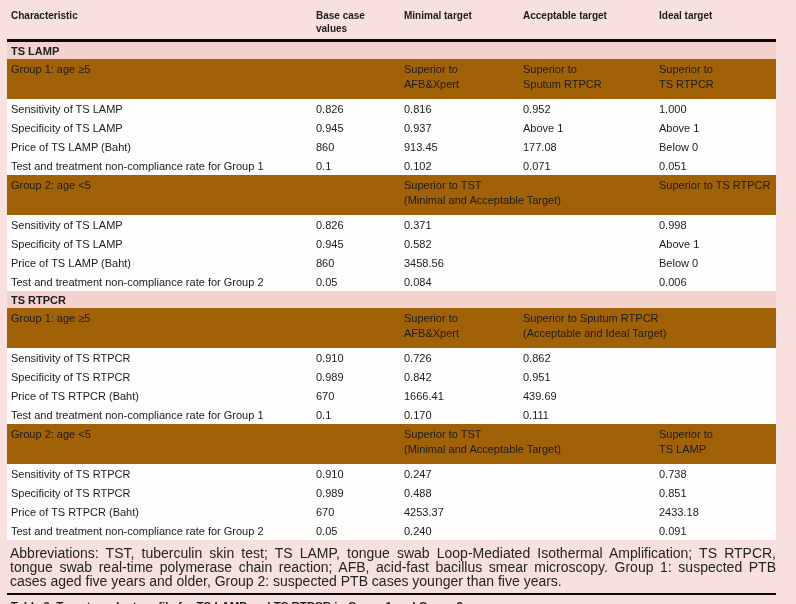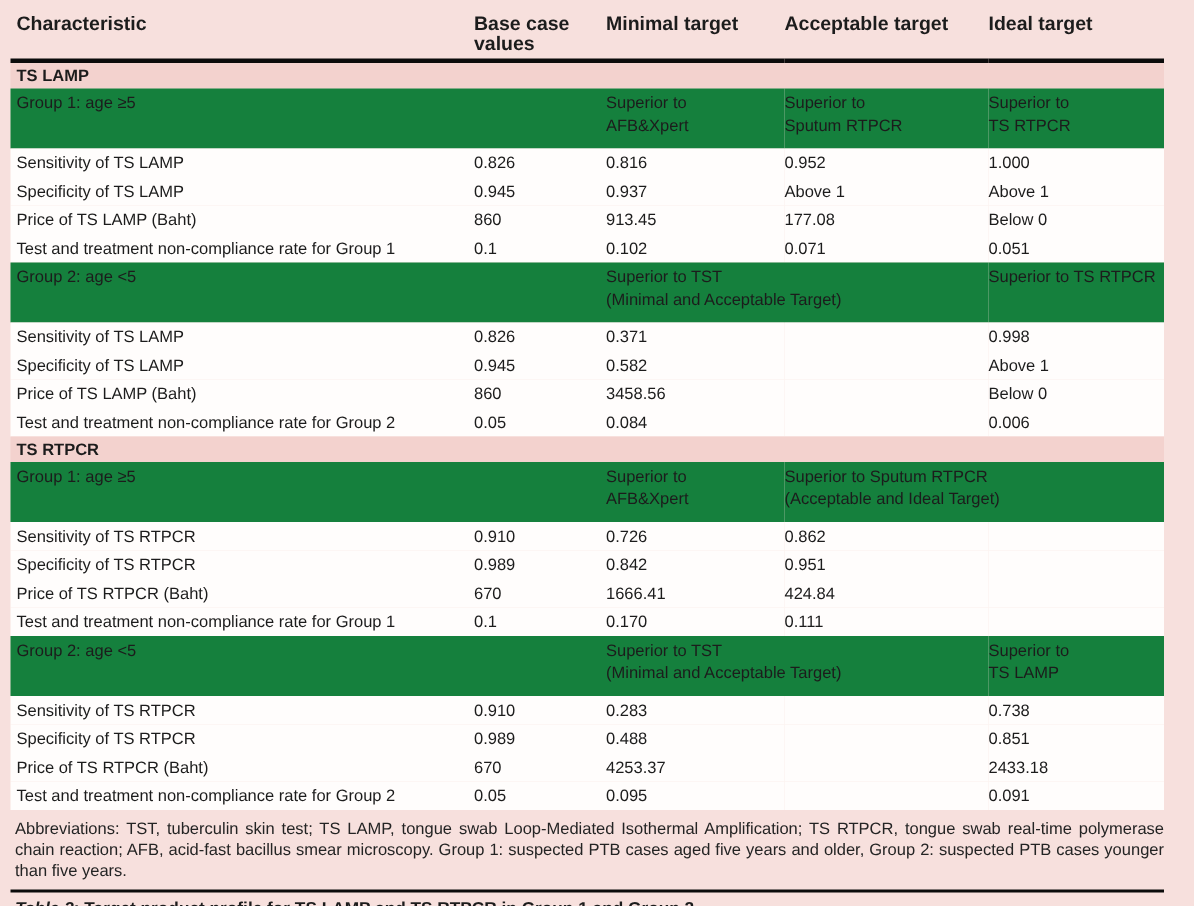--- a/index.html
+++ b/index.html
@@ -14,21 +14,21 @@
 
   table { width: 769px; border-collapse: collapse; table-layout: fixed; }
   col.c1 { width: 309px; }
   col.c2 { width: 88px; }
   col.c3 { width: 119px; }
   col.c4 { width: 136px; }
   col.c5 { width: 117px; }
 
   th {
     text-align: left; vertical-align: top;
-    font-size: 13px; line-height: 13px; font-weight: bold;
+    font-size: 10px; line-height: 13px; font-weight: bold;
     padding: 9px 0 0 0; height: 30px;
     border-bottom: 3px solid #0b0b0b;
     white-space: pre-line;
   }
   th:first-child { padding-left: 4px; }
 
   td { font-size: 11px; padding: 0; }
 
   .section-row td {
     background: #f3d2ce;
@@ -39,31 +39,31 @@
   }
 
   .data-row td {
     background: #fffdfc;
     height: 19px;
     vertical-align: middle;
   }
   .data-row td:first-child { padding-left: 4px; }
 
   .group-row td {
-    background: #15803d;
+    background: #a16207;
     height: 37px;
     vertical-align: top;
     padding-top: 3px;
     line-height: 15px;
     white-space: pre-line;
   }
   .group-row td:first-child { padding-left: 4px; }
 
   .footnote {
-    font-size: 11px;
+    font-size: 14px;
     line-height: 14px;
     text-align: justify;
     padding: 6px 0 5px 3px;
     color: #242424;
   }
 
   .caption {
     border-top: 2px solid #0b0b0b;
     border-bottom: 2px solid #0b0b0b;
     font-size: 11.5px;
@@ -195,63 +195,63 @@
           <td>Specificity of TS RTPCR</td>
           <td>0.989</td>
           <td>0.842</td>
           <td>0.951</td>
           <td></td>
         </tr>
         <tr class="data-row">
           <td>Price of TS RTPCR (Baht)</td>
           <td>670</td>
           <td>1666.41</td>
-          <td>424.84</td>
+          <td>439.69</td>
           <td></td>
         </tr>
         <tr class="data-row">
           <td>Test and treatment non-compliance rate for Group 1</td>
           <td>0.1</td>
           <td>0.170</td>
           <td>0.111</td>
           <td></td>
         </tr>
         <tr class="group-row">
           <td>Group 2: age &lt;5</td>
           <td></td>
           <td colspan="2">Superior to TST
 (Minimal and Acceptable Target)</td>
           <td>Superior to
 TS LAMP</td>
         </tr>
         <tr class="data-row">
           <td>Sensitivity of TS RTPCR</td>
           <td>0.910</td>
-          <td>0.283</td>
+          <td>0.247</td>
           <td></td>
           <td>0.738</td>
         </tr>
         <tr class="data-row">
           <td>Specificity of TS RTPCR</td>
           <td>0.989</td>
           <td>0.488</td>
           <td></td>
           <td>0.851</td>
         </tr>
         <tr class="data-row">
           <td>Price of TS RTPCR (Baht)</td>
           <td>670</td>
           <td>4253.37</td>
           <td></td>
           <td>2433.18</td>
         </tr>
         <tr class="data-row">
           <td>Test and treatment non-compliance rate for Group 2</td>
           <td>0.05</td>
-          <td>0.095</td>
+          <td>0.240</td>
           <td></td>
           <td>0.091</td>
         </tr>
       </tbody>
   </table>
 
   <div class="footnote">Abbreviations: TST, tuberculin skin test; TS LAMP, tongue swab Loop-Mediated Isothermal Amplification; TS RTPCR, tongue swab real-time polymerase chain reaction; AFB, acid-fast bacillus smear microscopy. Group 1: suspected PTB cases aged five years and older, Group 2: suspected PTB cases younger than five years.</div>
 
   <div class="caption">
     <span class="label">Table 3</span><span>: Target product profile for TS LAMP and TS RTPCR in Group 1 and Group 2.</span>

